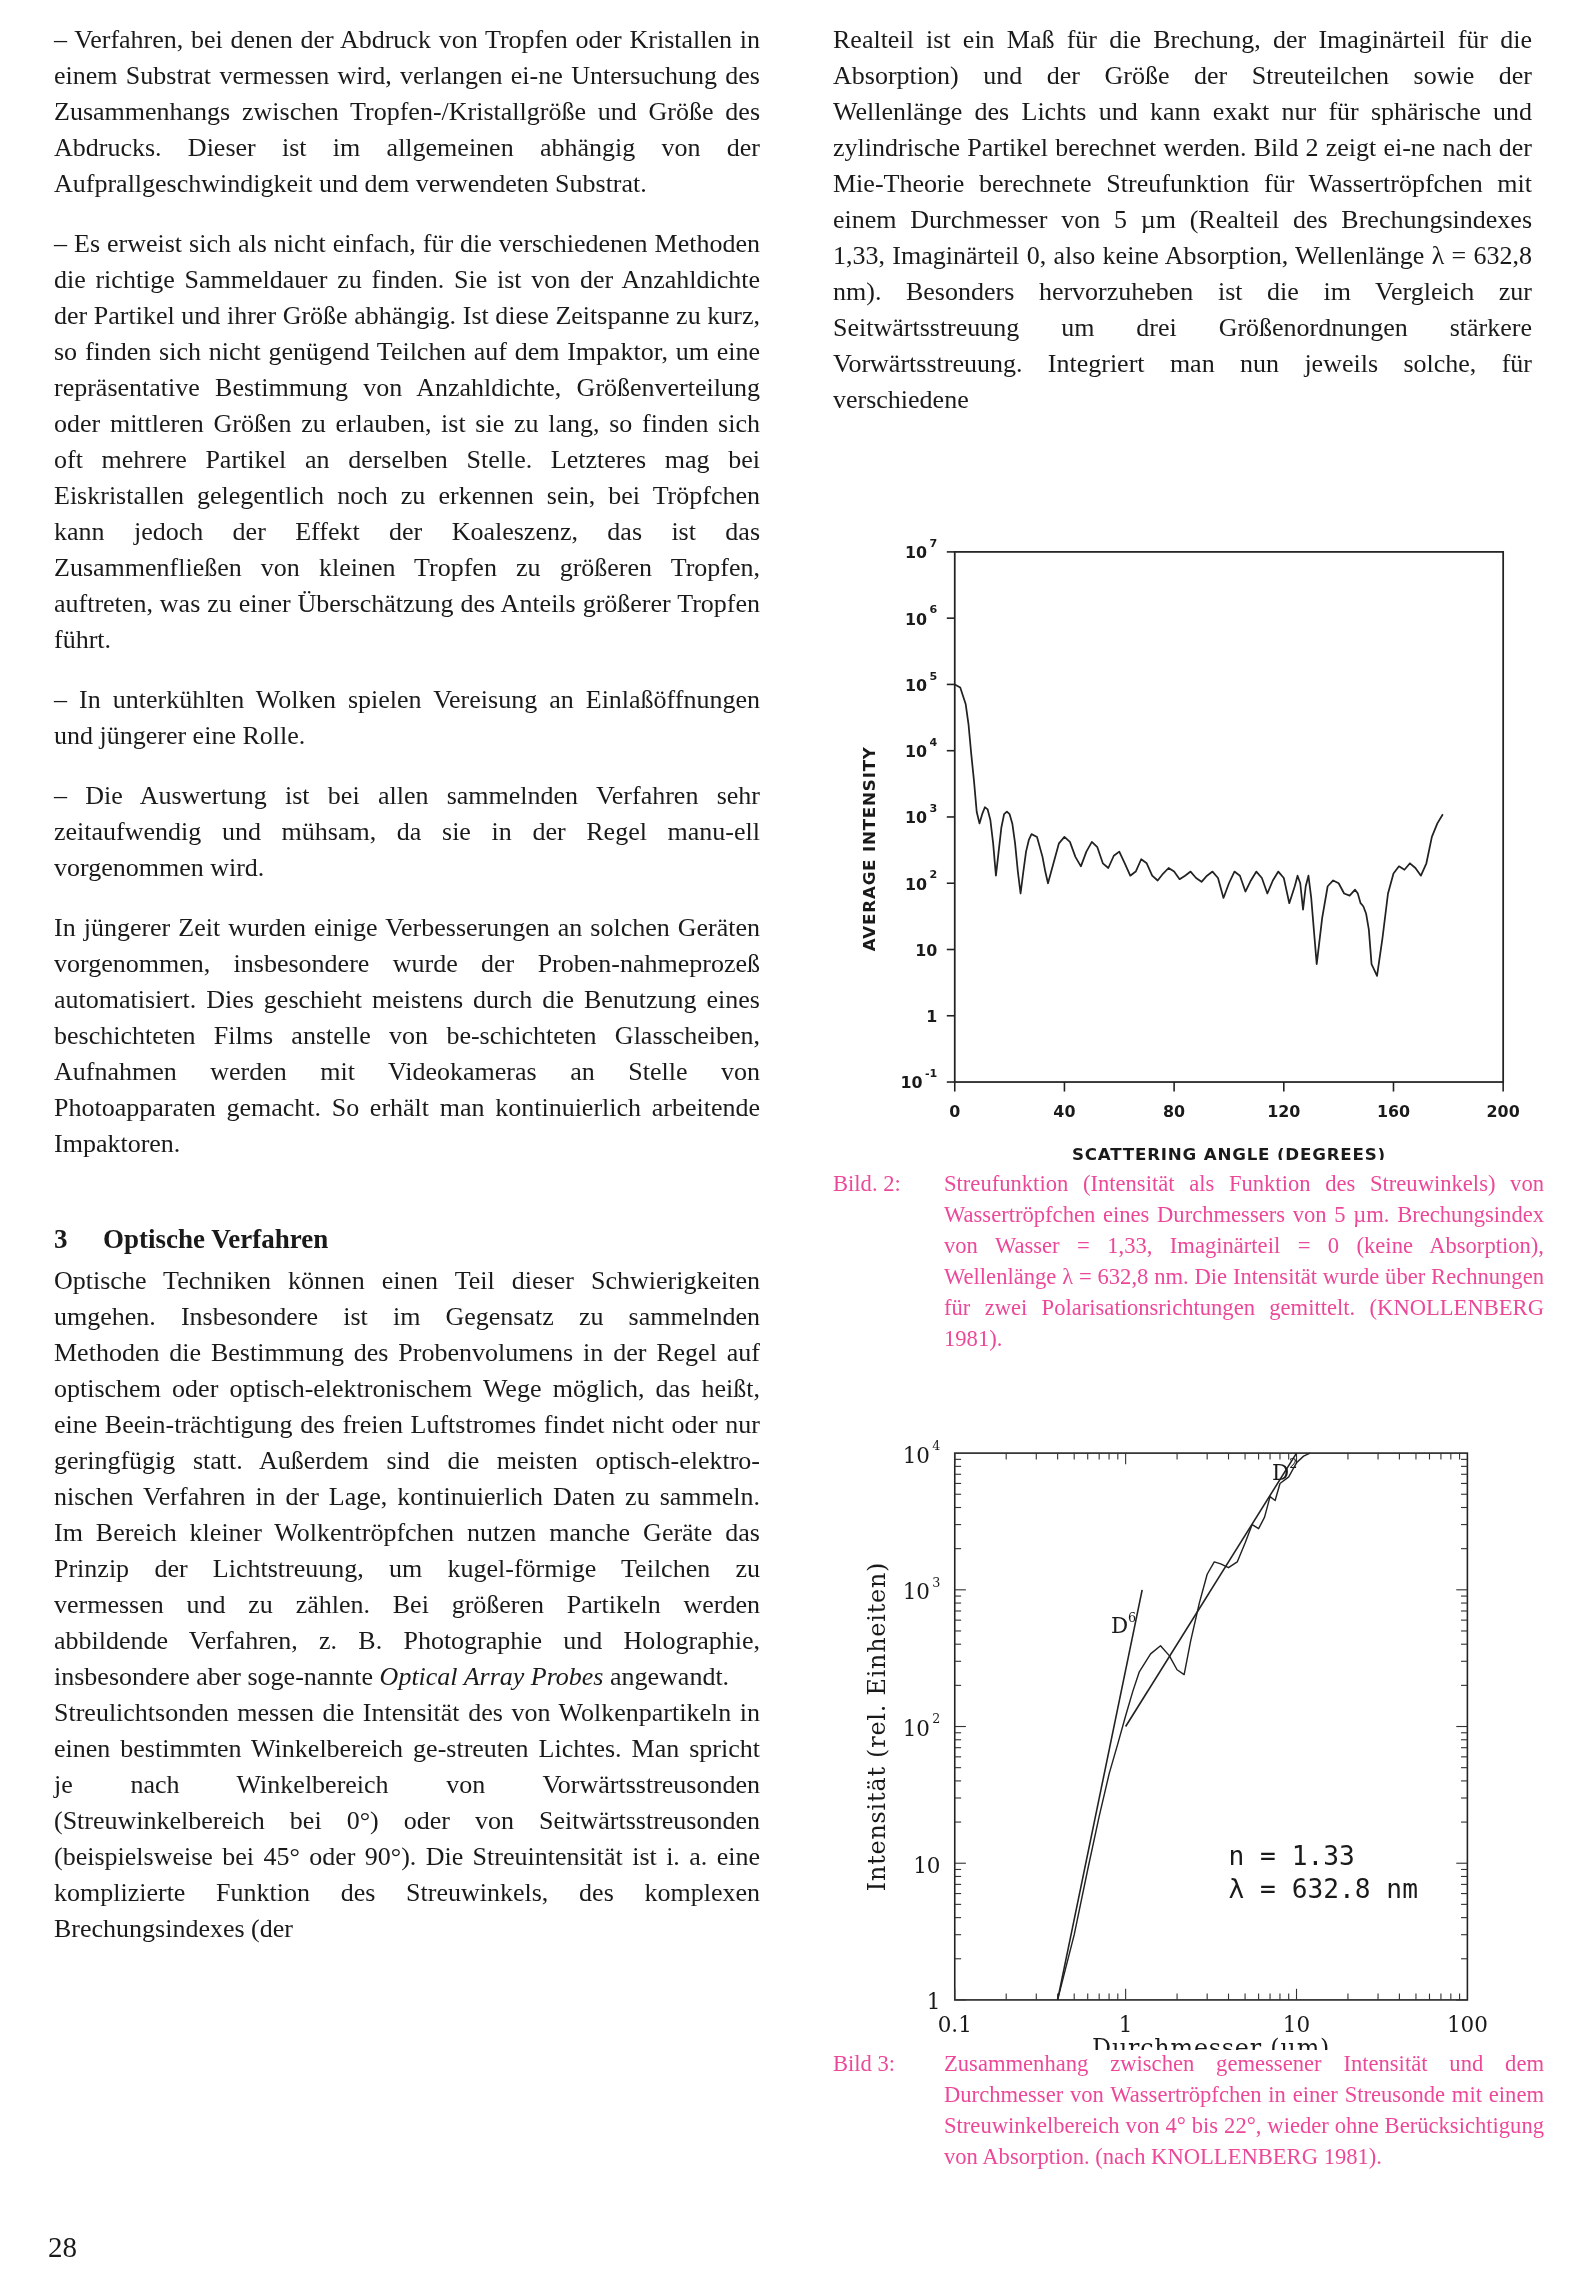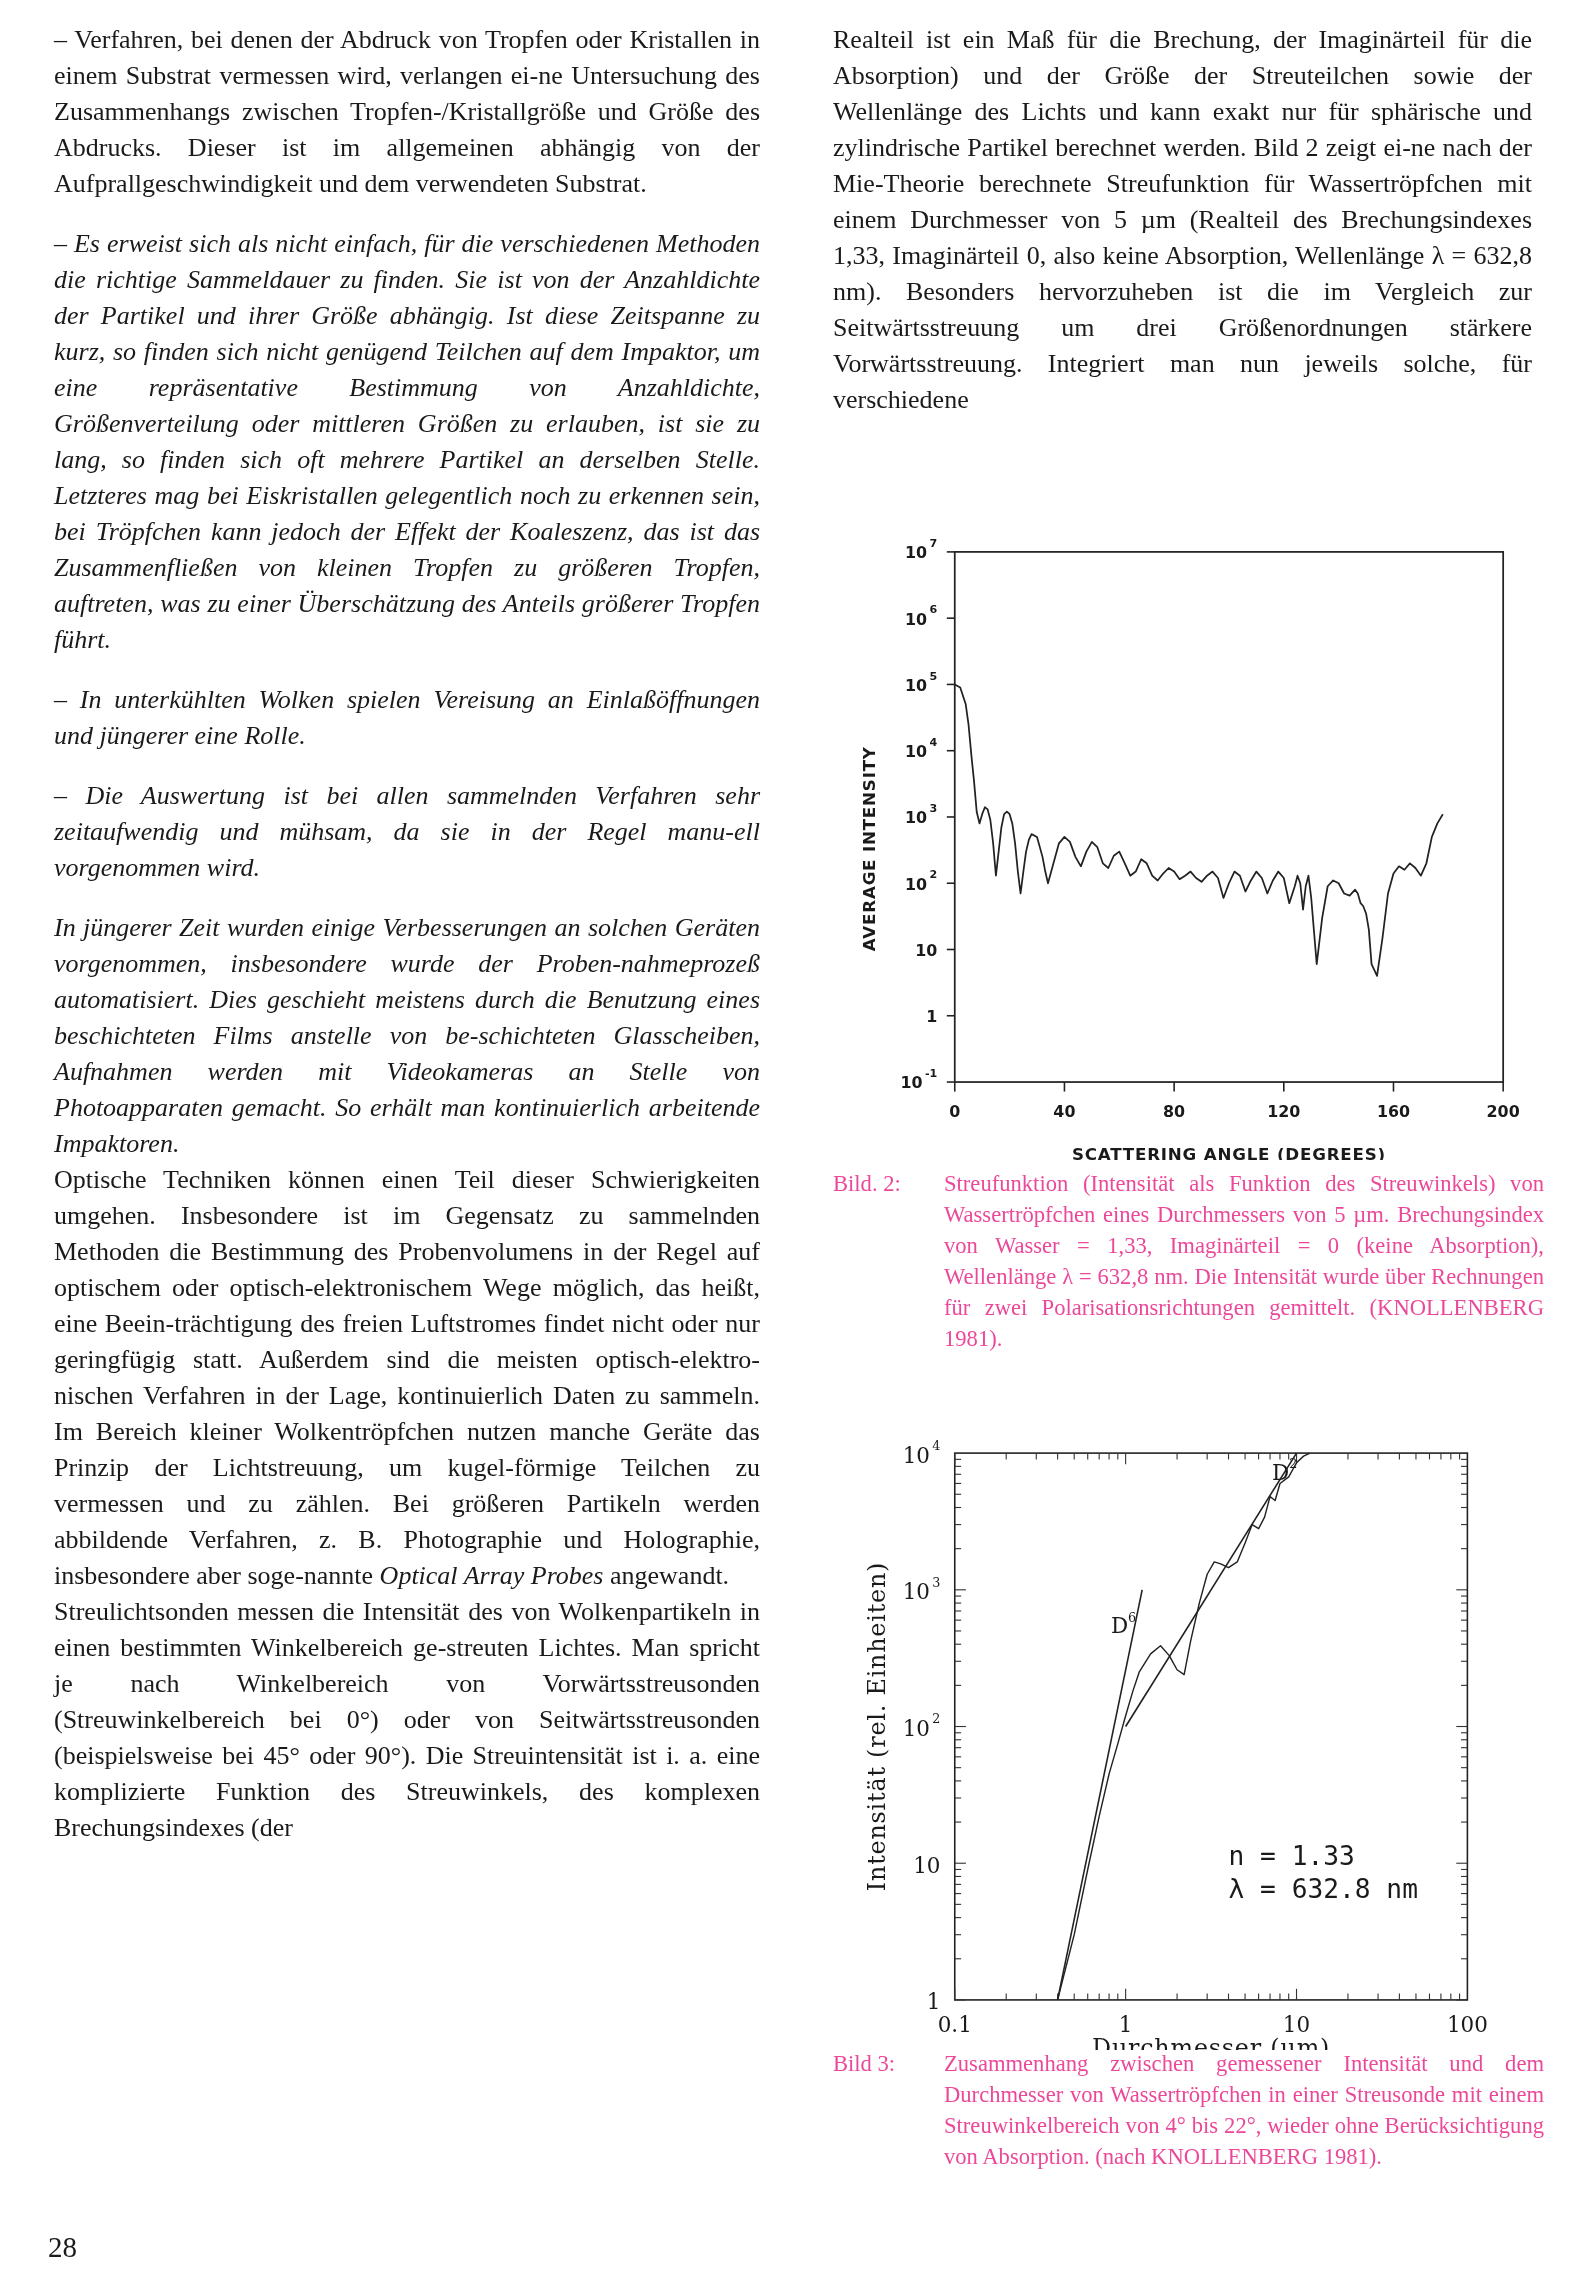--- a/index.html
+++ b/index.html
@@ -2,21 +2,21 @@
 <html style="font-size:12.7px"><head>
 <meta charset="utf-8">
 <style>
   html, body { margin:0; padding:0; background:#ffffff; }
   body { width:1589px; height:2295px; position:relative; overflow:hidden;
          font-family:"Liberation Serif", serif; color:#1a1a1a; }
   .col { position:absolute; }
   .left { left:54px; top:22px; width:706px; }
   .right { left:833px; top:22px; width:699px; }
   p.body { margin:0; font-size:26px; line-height:36px; text-align:justify; text-align-last:left; hyphens:manual; }
-  p.gap { margin-top:24px;font-style:italic; }
+  p.gap { margin-top:24px; }
   h2 { margin:0; font-size:27px; font-weight:bold; line-height:37px; }
   h2 .num { display:inline-block; width:49px; }
   .sec3 { margin-top:59px; margin-bottom:4.8px; }
   .sec31 { margin-top:60px; margin-bottom:4.8px; }
   em { font-style:italic; }
   .pagenum { position:absolute; left:48px; top:2231px; font-size:29px; }
   .fig { position:absolute; }
   .caption { position:absolute; font-size:22.6px; line-height:31px; color:#ec4899; }
   .caption .lbl { position:absolute; left:0; top:0; }
   .caption .txt { position:absolute; left:111px; top:0; width:600px; text-align:justify; text-align-last:left; }
@@ -30,20 +30,21 @@
 </head>
 <body>
 
 <div class="col left">
   <p class="body">– Verfahren, bei denen der Abdruck von Tropfen oder Kristallen in einem Substrat vermessen wird, verlangen ei-ne Untersuchung des Zusammenhangs zwischen Tropfen-/Kristallgröße und Größe des Abdrucks. Dieser ist im allgemeinen abhängig von der Aufprallgeschwindigkeit und dem verwendeten Substrat.</p>
   <p class="body gap">– Es erweist sich als nicht einfach, für die verschiedenen Methoden die richtige Sammeldauer zu finden. Sie ist von der Anzahldichte der Partikel und ihrer Größe abhängig. Ist diese Zeitspanne zu kurz, so finden sich nicht genügend Teilchen auf dem Impaktor, um eine repräsentative Bestimmung von Anzahldichte, Größenverteilung oder mittleren Größen zu erlauben, ist sie zu lang, so finden sich oft mehrere Partikel an derselben Stelle. Letzteres mag bei Eiskristallen gelegentlich noch zu erkennen sein, bei Tröpfchen kann jedoch der Effekt der Koaleszenz, das ist das Zusammenfließen von kleinen Tropfen zu größeren Tropfen, auftreten, was zu einer Überschätzung des Anteils größerer Tropfen führt.</p>
   <p class="body gap">– In unterkühlten Wolken spielen Vereisung an Einlaßöffnungen und jüngerer eine Rolle.</p>
   <p class="body gap">– Die Auswertung ist bei allen sammelnden Verfahren sehr zeitaufwendig und mühsam, da sie in der Regel manu-ell vorgenommen wird.</p>
   <p class="body gap">In jüngerer Zeit wurden einige Verbesserungen an solchen Geräten vorgenommen, insbesondere wurde der Proben-nahmeprozeß automatisiert. Dies geschieht meistens durch die Benutzung eines beschichteten Films anstelle von be-schichteten Glasscheiben, Aufnahmen werden mit Videokameras an Stelle von Photoapparaten gemacht. So erhält man kontinuierlich arbeitende Impaktoren.</p>
 
+  <h2 class="sec3"><span class="num">3</span><span>Optische Verfahren</span></h2>
   <p class="body"><span>Optische Techniken können einen Teil dieser Schwierigkeiten umgehen. Insbesondere ist im Gegensatz zu sammelnden Methoden die Bestimmung des Probenvolumens in der Regel auf optischem oder optisch-elektronischem Wege möglich, das heißt, eine Beein-trächtigung des freien Luftstromes findet nicht oder nur geringfügig statt. Außerdem sind die meisten optisch-elektro-nischen Verfahren in der Lage, kontinuierlich Daten zu sammeln. Im Bereich kleiner Wolkentröpfchen nutzen manche Geräte das Prinzip der Lichtstreuung, um kugel-förmige Teilchen zu vermessen und zu zählen. Bei größeren Partikeln werden abbildende Verfahren, z. B. Photographie und Holographie, insbesondere aber soge-nannte </span><em>Optical Array Probes</em><span> angewandt.</span></p>
 
   <p class="body">Streulichtsonden messen die Intensität des von Wolkenpartikeln in einen bestimmten Winkelbereich ge-streuten Lichtes. Man spricht je nach Winkelbereich von Vorwärtsstreusonden (Streuwinkelbereich bei 0°) oder von Seitwärtsstreusonden (beispielsweise bei 45° oder 90°). Die Streuintensität ist i. a. eine komplizierte Funktion des Streuwinkels, des komplexen Brechungsindexes (der</p>
 </div>
 
 <div class="col right">
   <p class="body">Realteil ist ein Maß für die Brechung, der Imaginärteil für die Absorption) und der Größe der Streuteilchen sowie der Wellenlänge des Lichts und kann exakt nur für sphärische und zylindrische Partikel berechnet werden. Bild 2 zeigt ei-ne nach der Mie-Theorie berechnete Streufunktion für Wassertröpfchen mit einem Durchmesser von 5 µm (Realteil des Brechungsindexes 1,33, Imaginärteil 0, also keine Absorption, Wellenlänge λ = 632,8 nm). Besonders hervorzuheben ist die im Vergleich zur Seitwärtsstreuung um drei Größenordnungen stärkere Vorwärtsstreuung. Integriert man nun jeweils solche, für verschiedene</p>
 </div>
 
 <div class="fig" style="left:826px; top:524px; width:763px; height:636px;">

